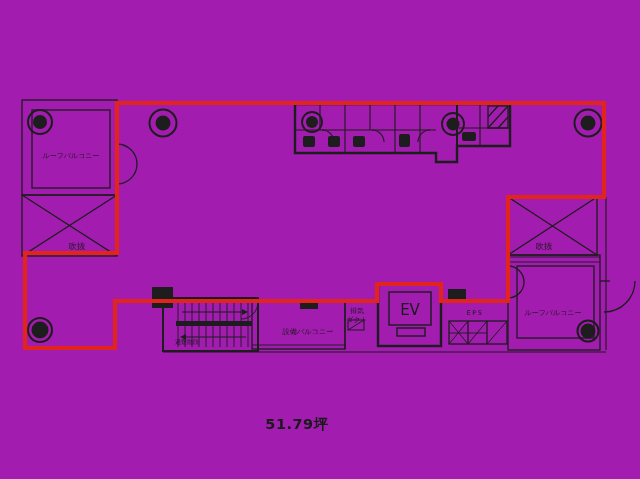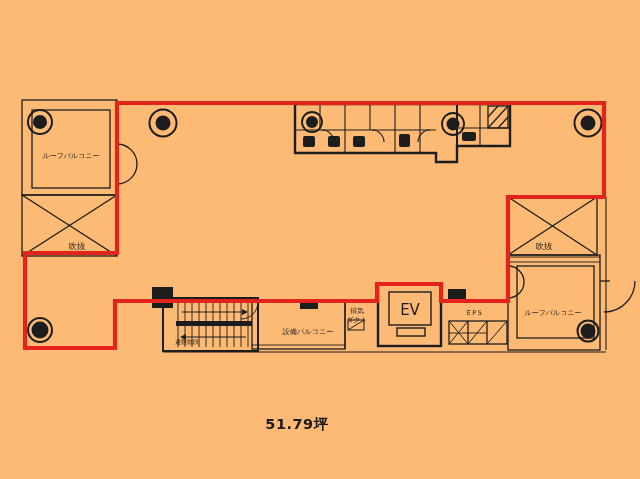--- a/index.html
+++ b/index.html
@@ -1,17 +1,17 @@
 <!DOCTYPE html>
 <html><head>
 <meta charset="utf-8">
 <style>
   html,body{margin:0;padding:0;background:#ffffff;}
   body{width:640px;height:479px;font-family:"DejaVu Sans","Liberation Sans",sans-serif;}
-  .stage{position:relative;width:640px;height:479px;background:#fdba74;overflow:hidden;}
+  .stage{position:relative;width:640px;height:479px;background:#a21caf;overflow:hidden;}
   svg{position:absolute;left:0;top:0;}
   text{fill:#1a1a1a;}
   .jp{font-family:"DejaVu Sans","Liberation Sans",sans-serif;}
   .area-label{font-weight:bold;letter-spacing:0.5px;}
 </style>
 </head>
 <body>
 
 <div class="stage">
 <svg width="640" height="479" viewBox="0 0 640 479">

